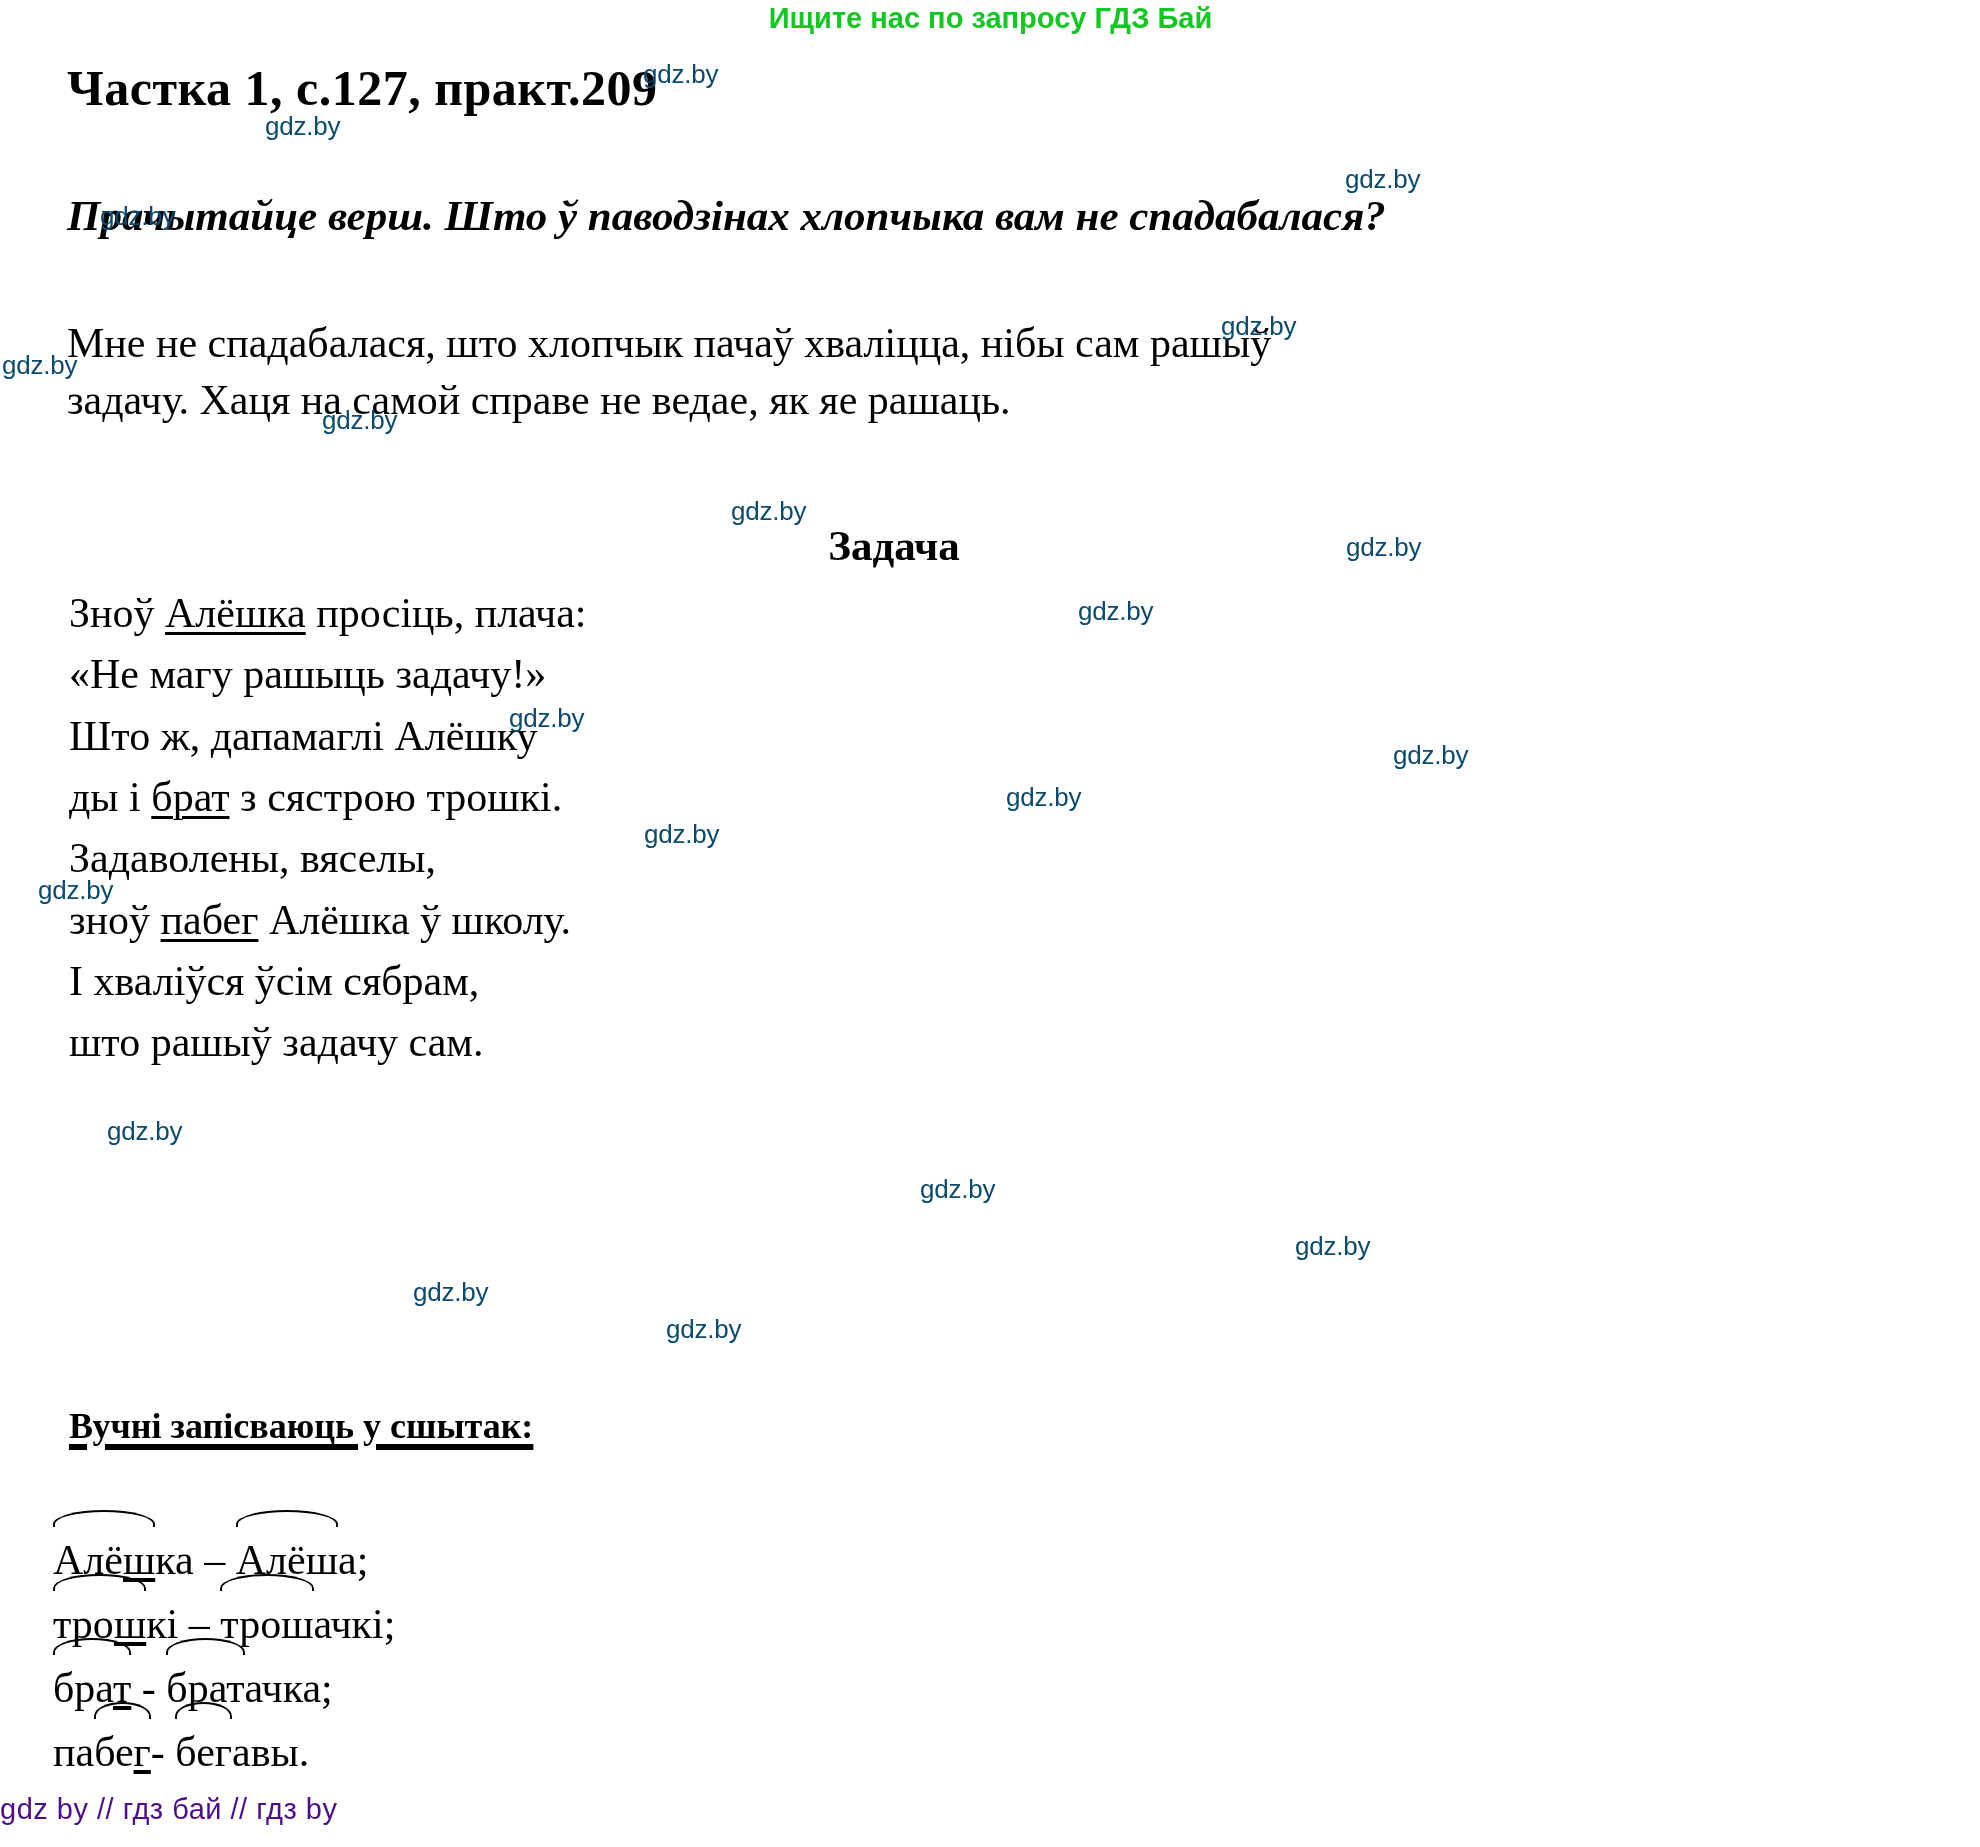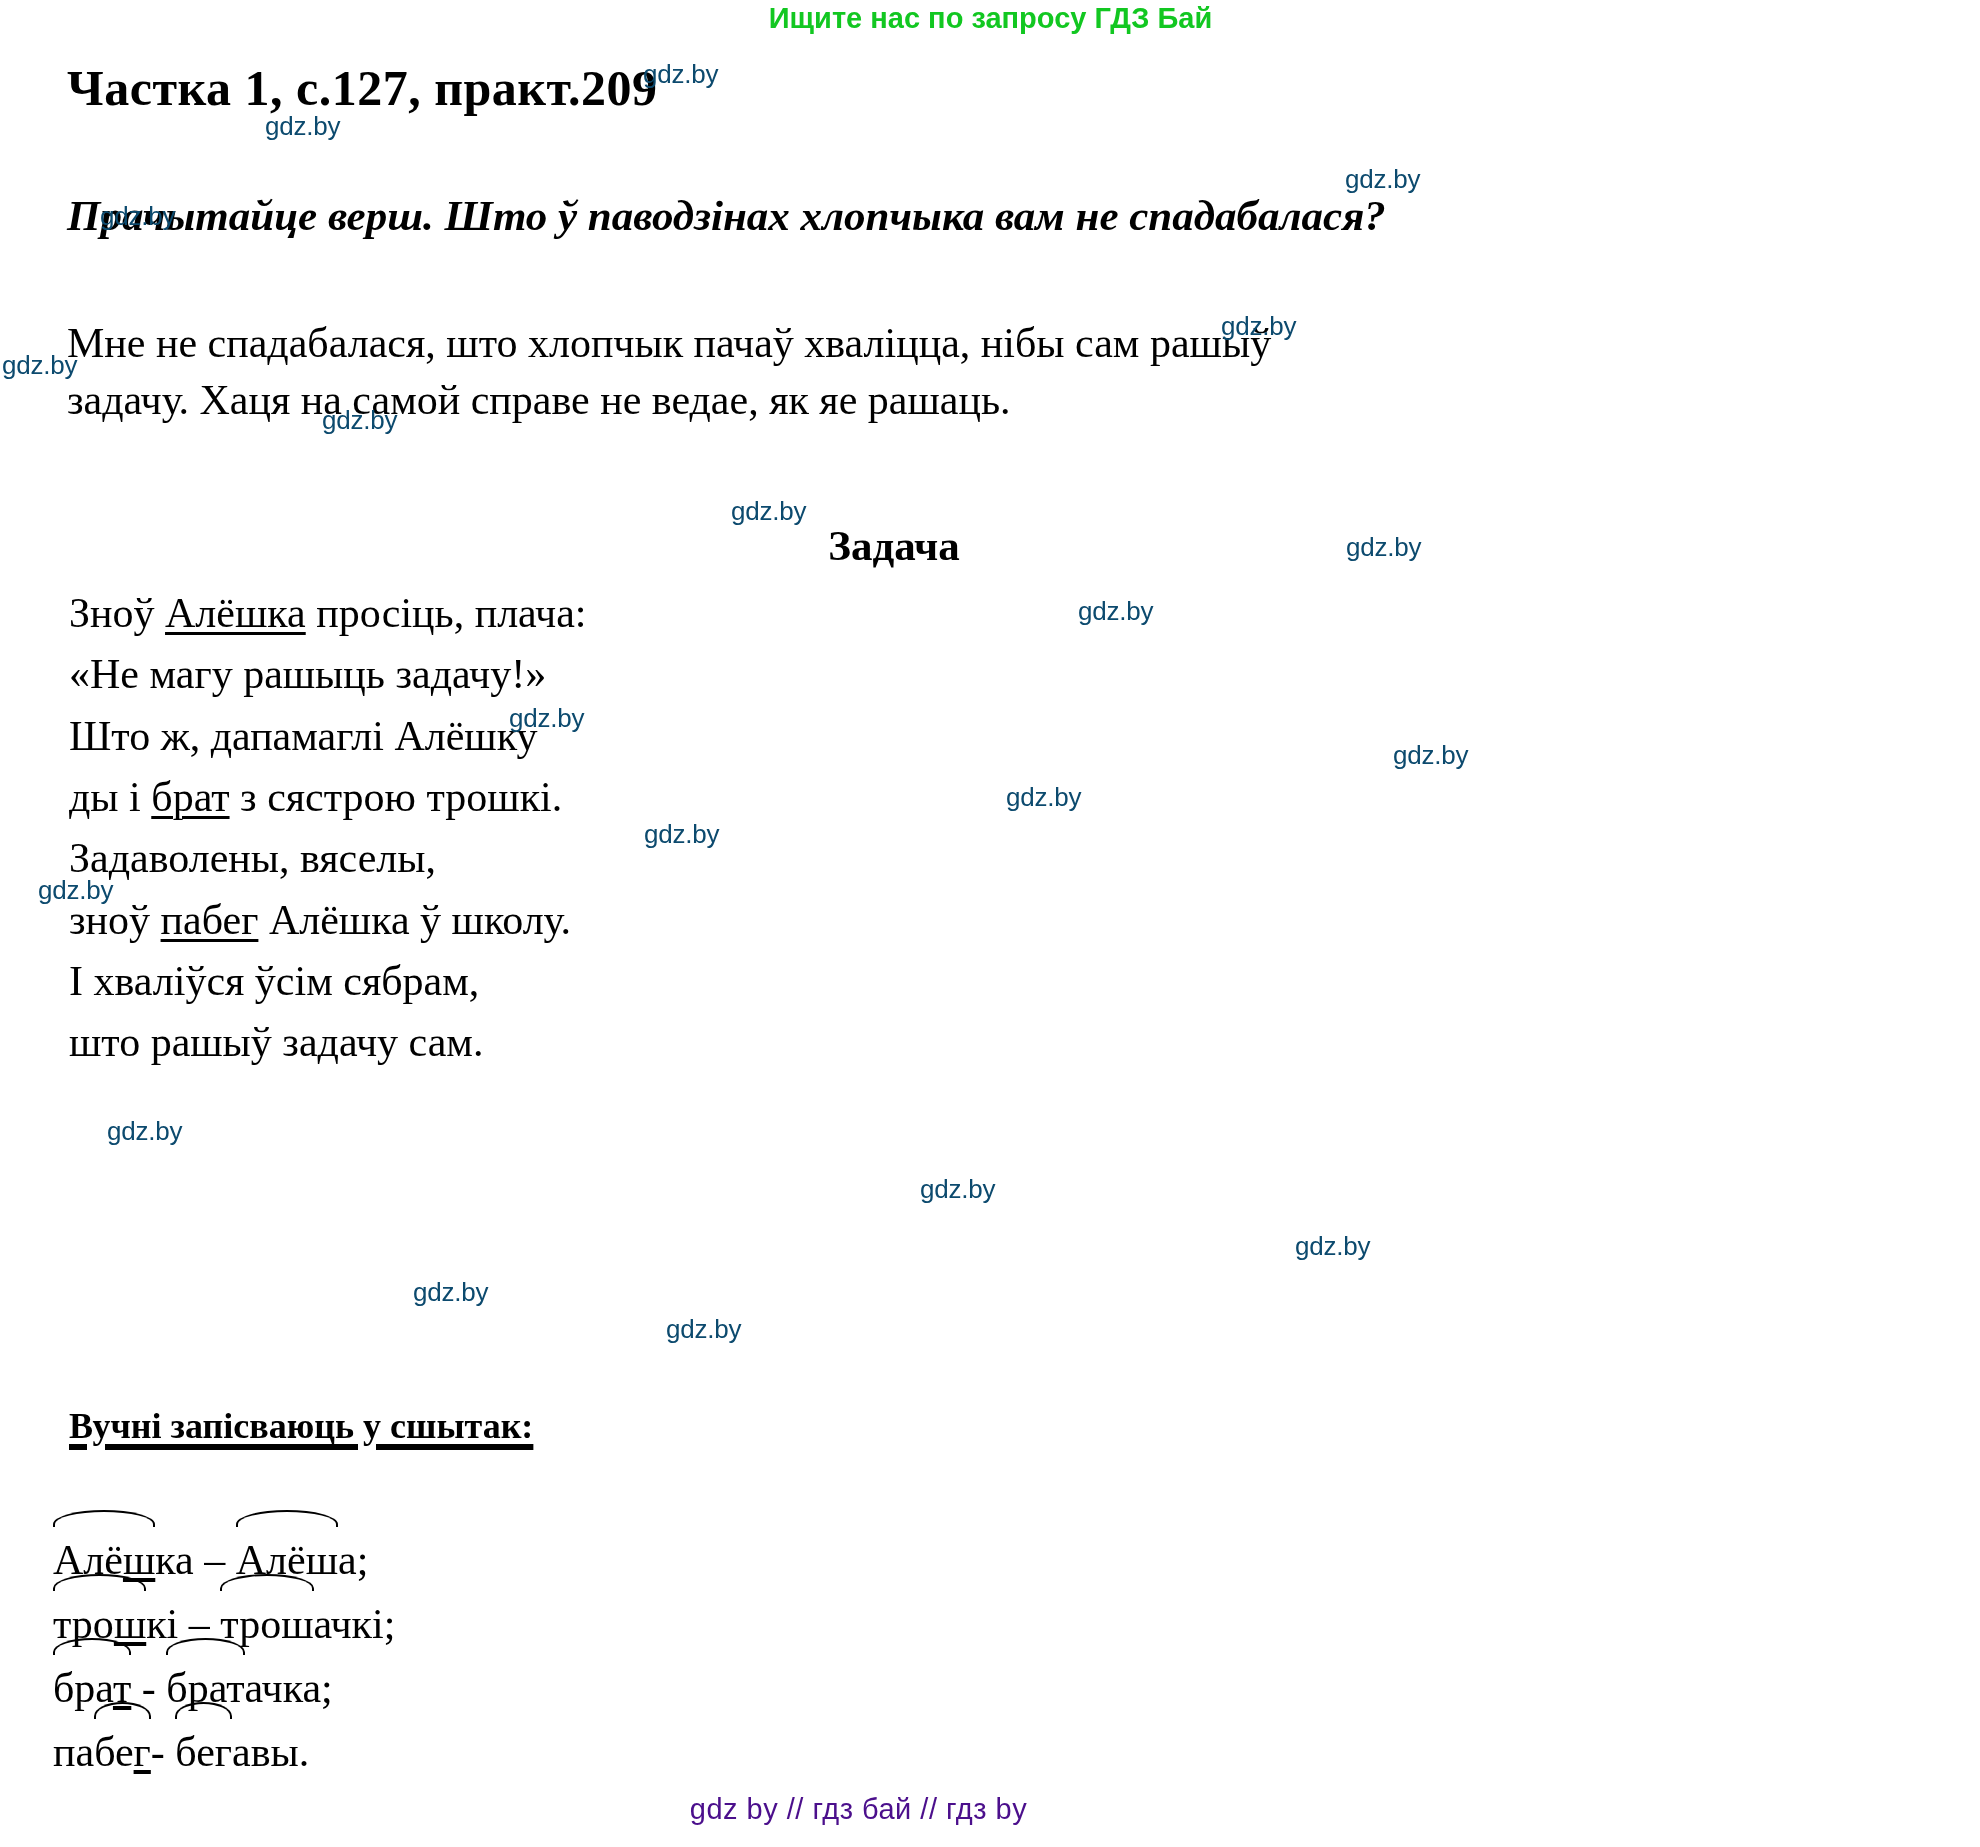--- a/index.html
+++ b/index.html
@@ -154,21 +154,20 @@
     text-decoration-thickness: 3.8px;
     text-underline-offset: 3.8px;
   }
 
   
   .footer {
     position: absolute;
     left: 0;
     top: 1793px;
     width: 1717px;
-    text-align: center;
     font-family: "Liberation Sans", "DejaVu Sans", sans-serif;
     font-size: 29px;
     color: #4b0f8c;
     letter-spacing: 0.5px;
   }
 </style>
 </head>
 <body>
 
 <div id="page">

